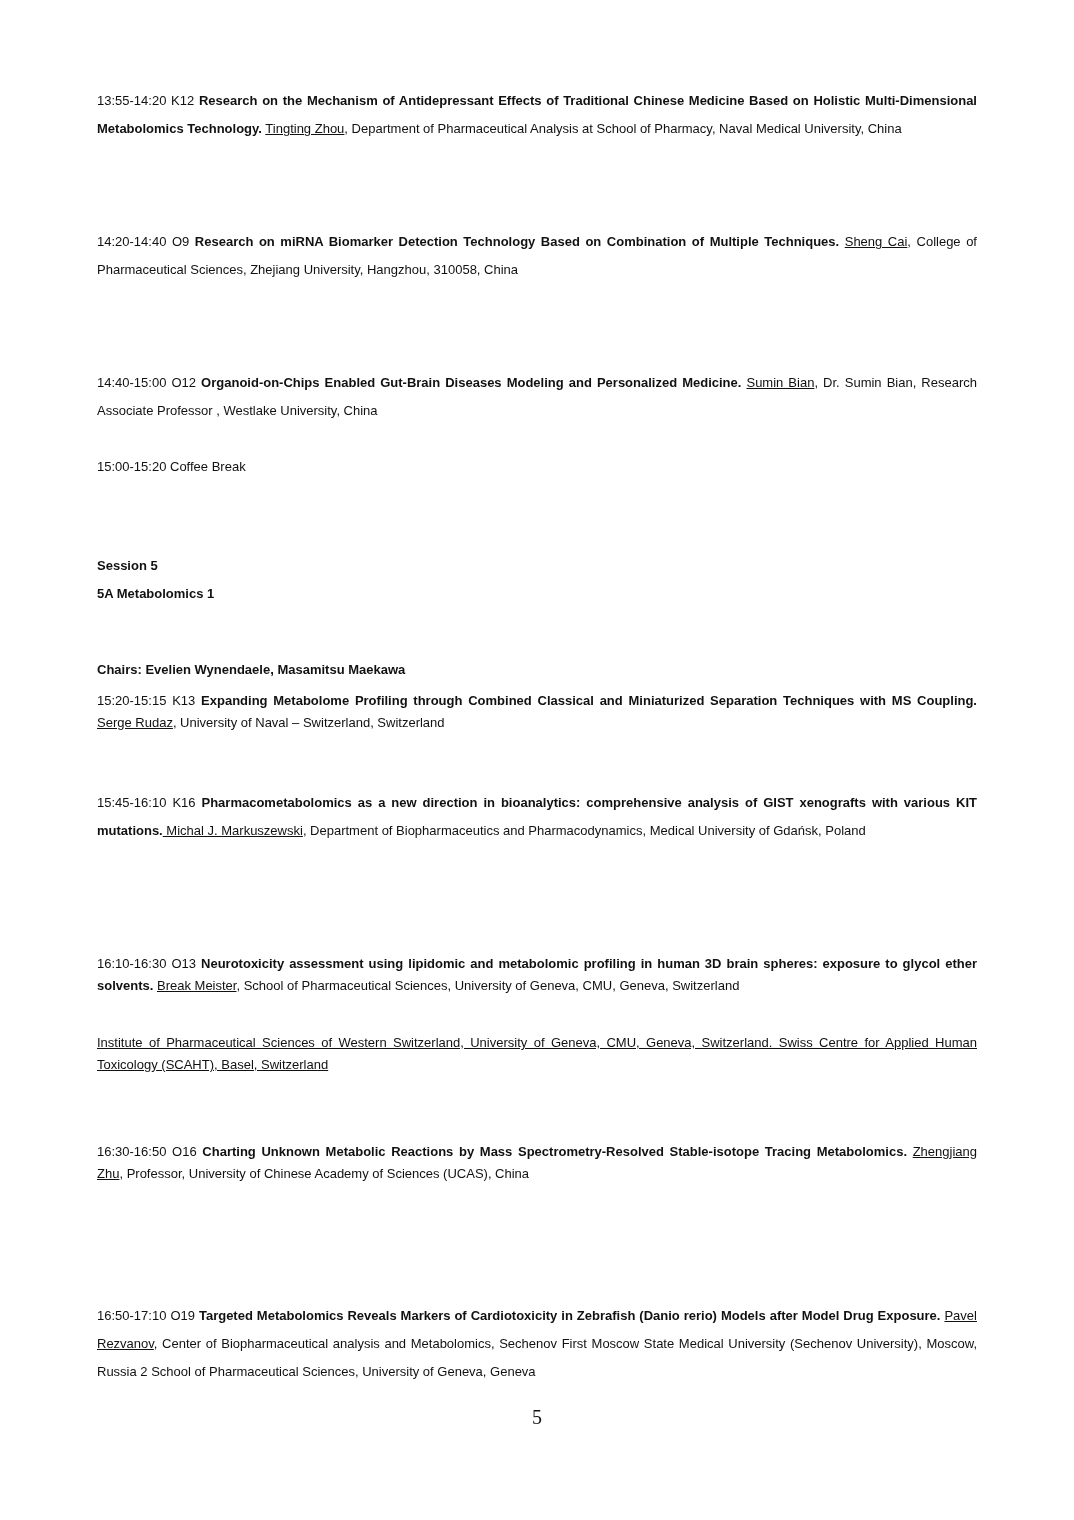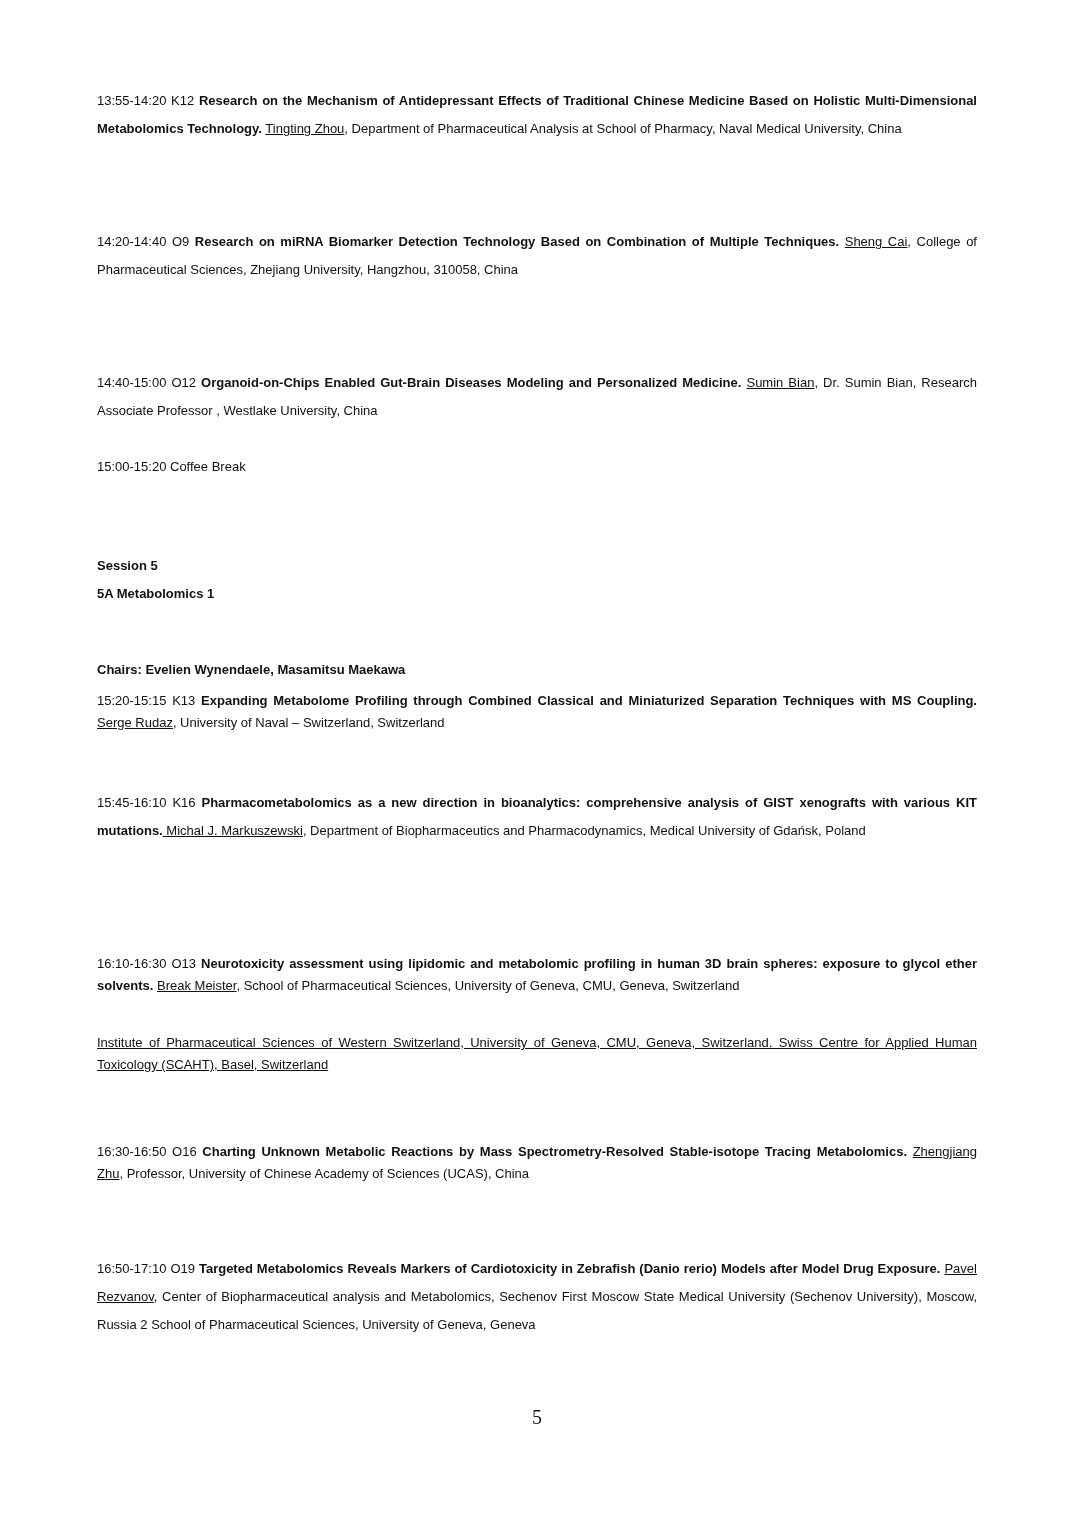--- a/index.html
+++ b/index.html
@@ -64,20 +64,20 @@
 </div>
 <div class="block lh22" style="top:1032px;text-decoration:underline;">Institute of Pharmaceutical Sciences of Western Switzerland, University of Geneva, CMU, Geneva, Switzerland. Swiss Centre for Applied Human Toxicology (SCAHT), Basel, Switzerland</div>
 
 <div class="block lh22" style="top:1119px;margin-top:22px;">
   <span>16:30-16:50</span>
   <span>O16</span>
   <span class="b">Charting Unknown Metabolic Reactions by Mass Spectrometry-Resolved Stable-isotope Tracing Metabolomics.</span>
   <span class="u">Zhengjiang Zhu</span><span>, Professor, University of Chinese Academy of Sciences (UCAS), China</span>
 </div>
 
-<div class="block lh28" style="top:1255px;">
+<div class="block lh28" style="top:1302px;">
   <span>16:50-17:10</span>
   <span>O19</span>
   <span class="b">Targeted Metabolomics Reveals Markers of Cardiotoxicity in Zebrafish (Danio rerio) Models after Model Drug Exposure.</span>
   <span class="u">Pavel Rezvanov</span><span>, Center of Biopharmaceutical analysis and Metabolomics, Sechenov First Moscow State Medical University (Sechenov University), Moscow, Russia 2 School of Pharmaceutical Sciences, University of Geneva, Geneva</span>
 </div>
 
 <div class="page-num">5</div>
 
 </body></html>

